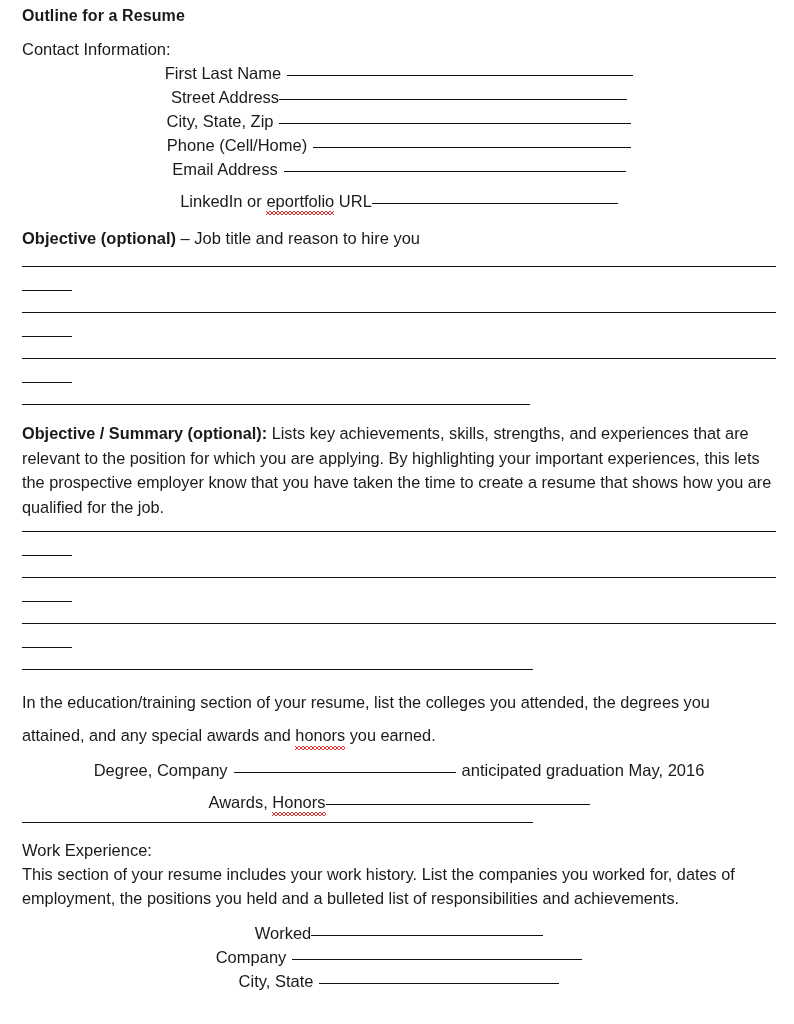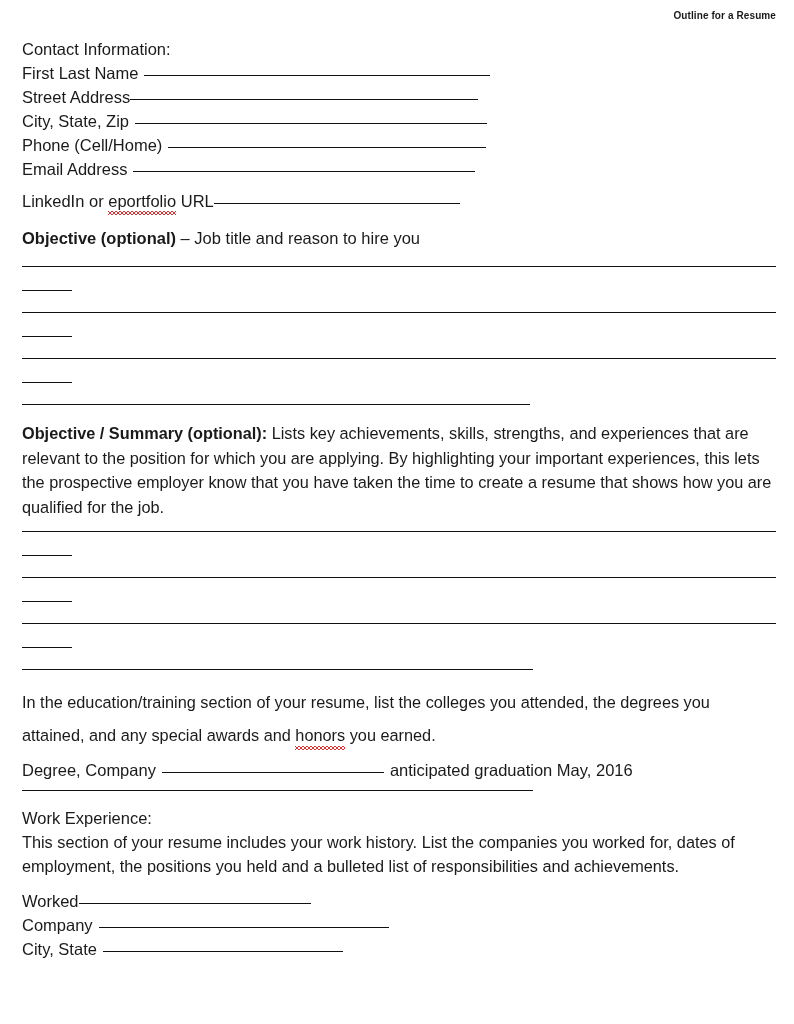--- a/index.html
+++ b/index.html
@@ -21,22 +21,22 @@
   .page {
     position: relative;
     width: 794px;
     height: 1024px;
     box-sizing: border-box;
     padding: 0 18px 0 22px;
   }
 
   
   .doc-title {
-    text-align: right;
-    font-size: 10px;
+    text-align: left;
+    font-size: 16px;
     font-weight: bold;
     letter-spacing: .1px;
     margin: 6px 0 0 0;
     padding: 0 0 0 0;
     line-height: 20px;
   }
 
   
   .section-heading {
     font-size: 16.5px;
@@ -64,20 +64,21 @@
   }
   .para .lead { font-weight: bold; }
 
   
   .field-row {
     display: flex;
     align-items: baseline;
     font-size: 16.5px;
     line-height: 24px;
     white-space: nowrap;
+    justify-content: center;
   }
   .field-label { flex: 0 0 auto; }
   .field-rule {
     flex: 0 0 auto;
     border-bottom: 1.6px solid #111111;
     height: 0;
     position: relative;
     top: -3px;
   }
   .field-tail {
@@ -213,20 +214,24 @@
   <div class="para"><span>In the education/training section of your resume, list the colleges you attended, the degrees you attained, and any special awards and </span><span class="sp">honors</span><span> you earned.</span></div>
 
   <div class="spacer-10"></div>
 
   <div class="field-row">
     <span class="field-label">Degree, Company</span>
     <span class="field-rule" style="width: 222px; margin-left: 6px;"></span>
     <span class="field-tail">anticipated graduation May, 2016</span>
   </div>
 
+  <div class="field-row">
+    <span class="field-label"><span>Awards, </span><span class="sp">Honors</span></span>
+    <span class="field-rule" style="width: 264px; margin-left: 0px;"></span>
+  </div>
 
   <div class="spacer-8"></div>
 
   <div class="rule" style="width: 511px;"></div>
 
   <div class="spacer-16"></div>
 
   <div class="section-heading">Work Experience:</div>
 
   <div class="para">This section of your resume includes your work history. List the companies you worked for, dates of employment, the positions you held and a bulleted list of responsibilities and achievements.</div>

